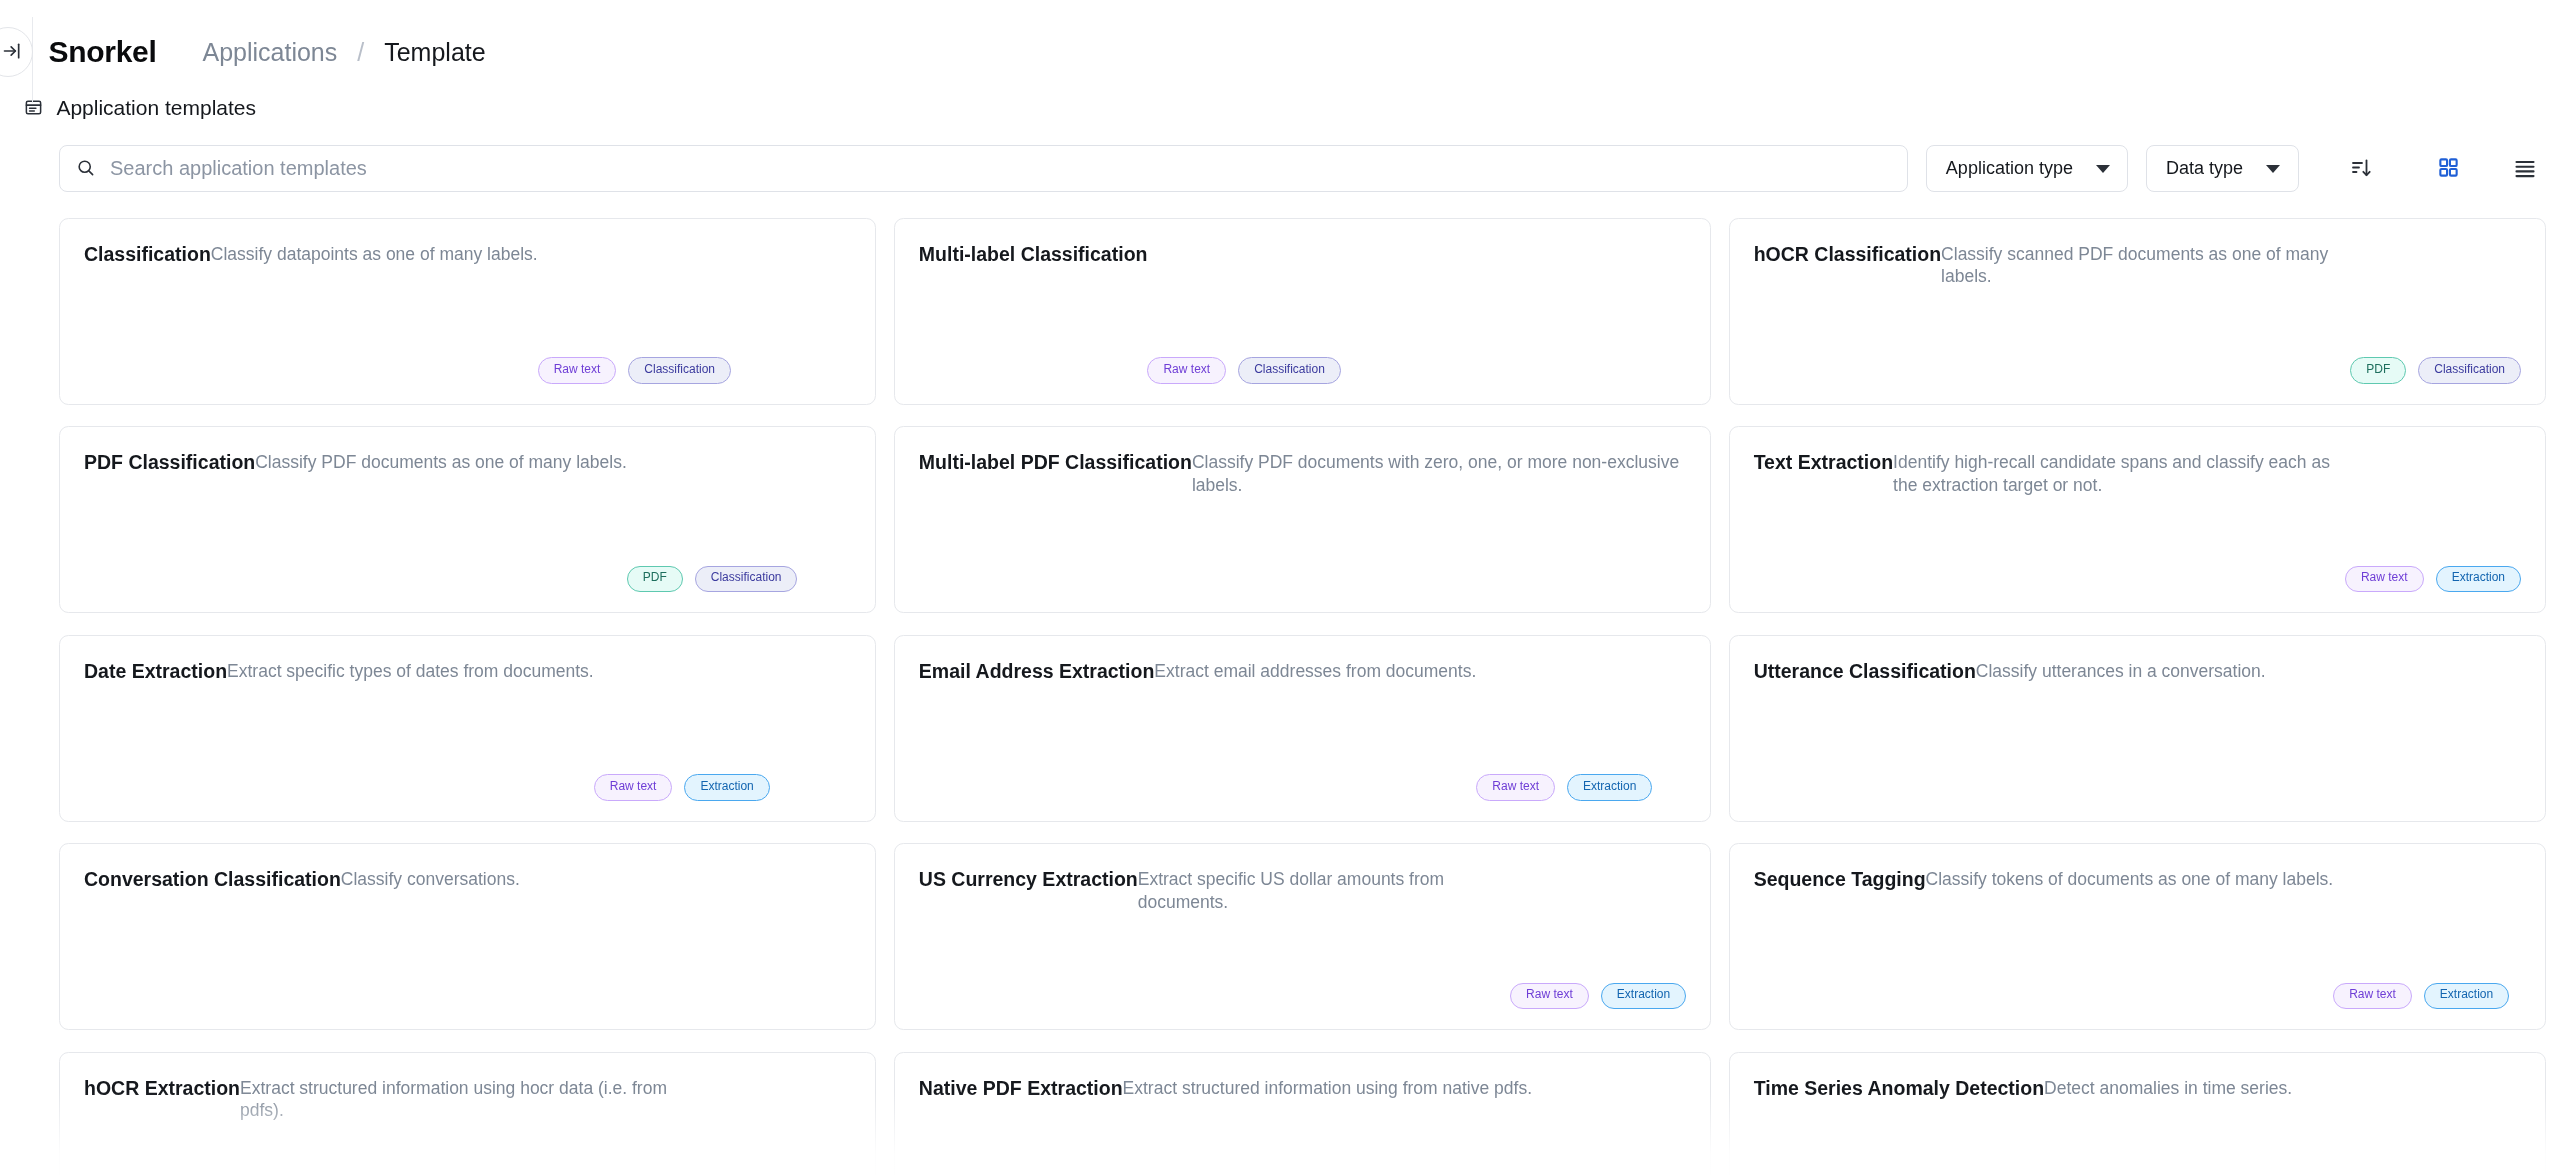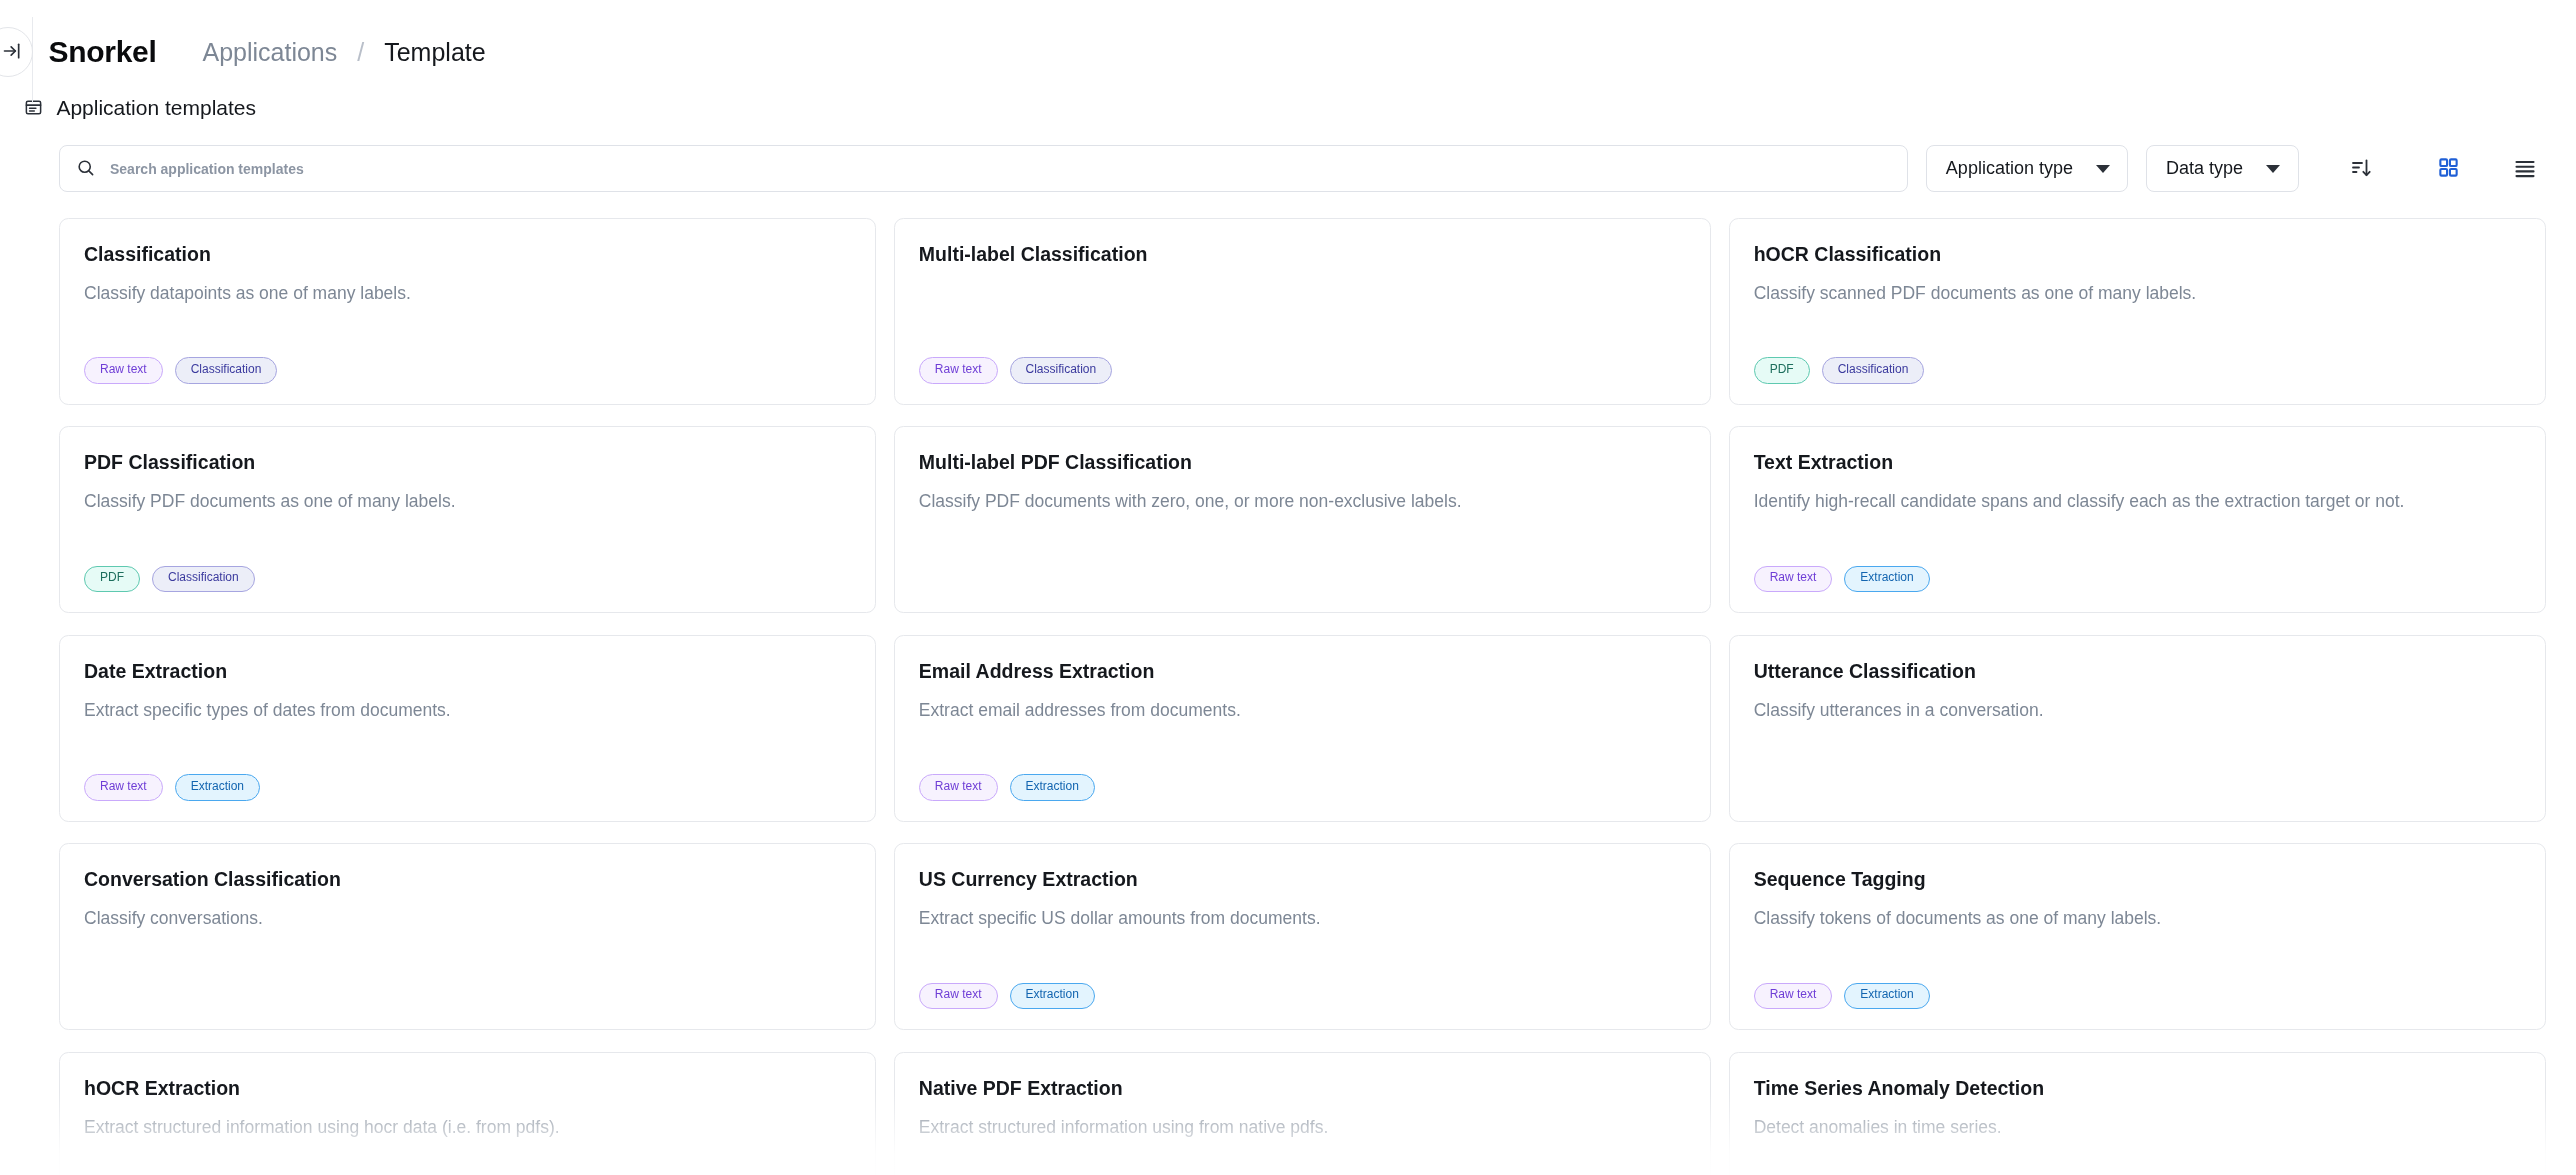--- a/index.html
+++ b/index.html
@@ -104,26 +104,25 @@
     display: flex;
     align-items: center;
     padding: 0 16px;
     background: #fff;
     cursor: text;
   }
   .search-box input {
     border: 0;
     outline: 0;
     flex: 1;
-    font-size: 14px;
+    font-size: 20px;
     color: #15181d;
     font-family: "Liberation Sans", sans-serif;
     margin-left: 15px;
     background: transparent;
-    font-weight: bold;
   }
   .search-box input::placeholder { color: #8c95a3; }
 
   .select-btn {
     height: 47px;
     min-width: 195px;
     border: 1.3px solid #dfe2e8;
     border-radius: 8px;
     background: #fff;
     display: flex;
@@ -156,21 +155,20 @@
     grid-template-columns: repeat(3, 1fr);
     gap: 21.5px 17.5px;
   }
   .card {
     border: 1.3px solid #e6e8ec;
     border-radius: 9.4px;
     background: #ffffff;
     height: 187px;
     padding: 24px 24px 20px 24px;
     display: flex;
-    flex-direction: column;
     cursor: pointer;
   }
   .card-title {
     font-size: 19.5px;
     font-weight: 700;
     color: #15181d;
     margin-bottom: 16px;
     white-space: nowrap;
   }
   .card-desc {

